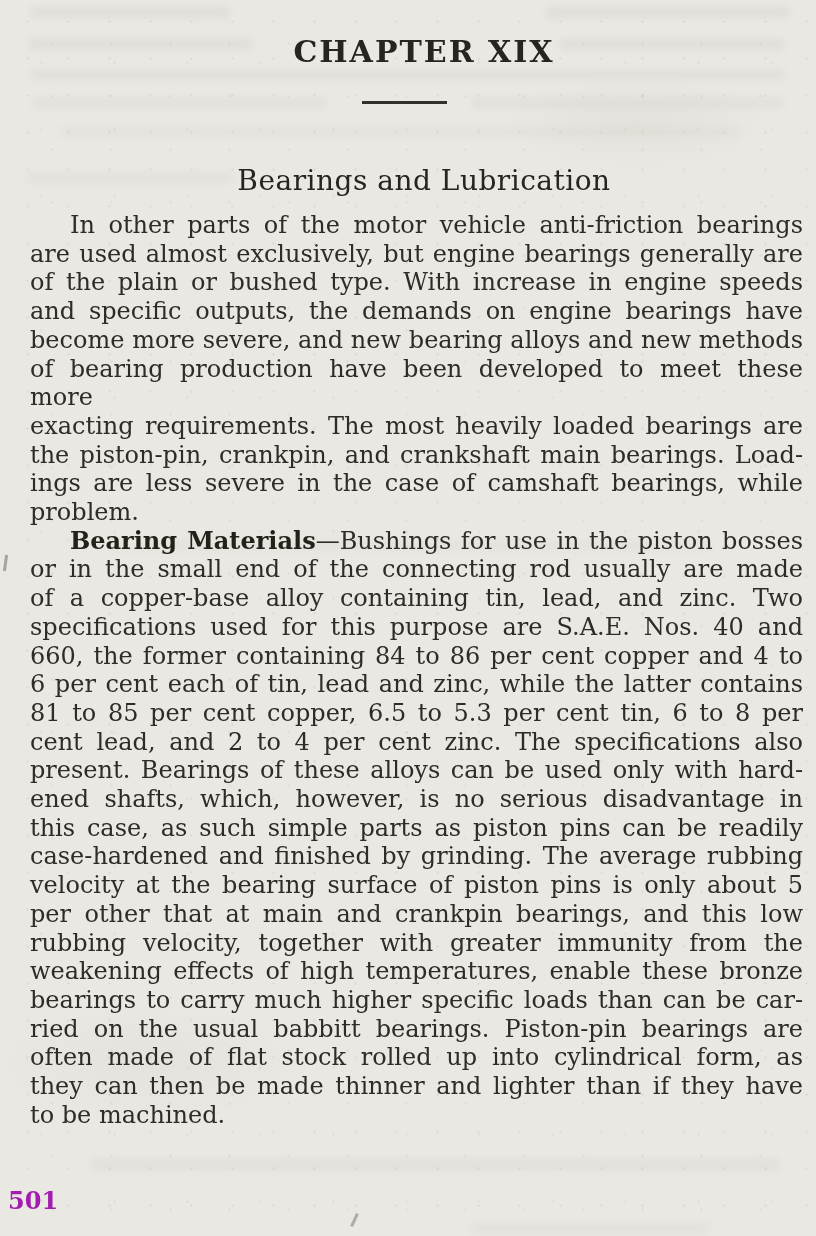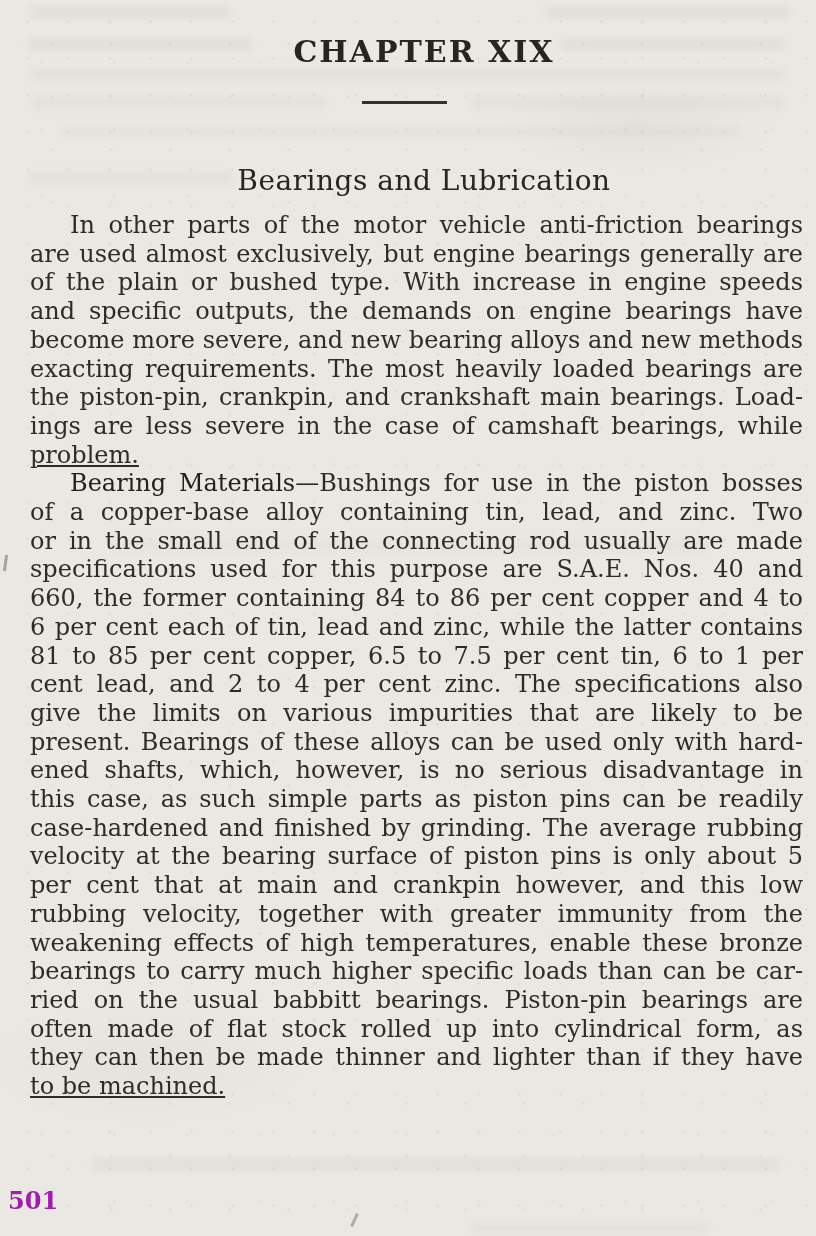--- a/index.html
+++ b/index.html
@@ -57,23 +57,23 @@
     margin: 16px; text-align: center;
     font-size: 28px; font-weight: 400; letter-spacing: 0.5px;
     color: #27251f;
   }
 
   .bodytext {
     position: absolute; top: 211px; left: 30px; right: 13px;
     font-size: 24px; line-height: 28.7px;
   }
   .line { text-align: justify; text-align-last: justify; }
-  .line.last { text-align-last: left; text-decoration: underline; }
+  .line.last { text-align-last: left; }
   .line.indent { text-indent: 40px; }
-  .lead-bold { font-weight: 400; color: #232119; }
+  .lead-bold { font-weight: 700; color: #232119; }
 
   .pageno {
     position: absolute; top: 1186px; left: 8px; width: 100%;
     text-align: left; font-size: 24px; font-weight: 700;
     color: #a21caf;
   }
 </style>
 </head>
 <body>
 
@@ -103,40 +103,40 @@
 
   <h2 class="title">Bearings and Lubrication</h2>
 
   <div class="bodytext">
 
     <div class="line indent">In other parts of the motor vehicle anti-friction bearings</div>
     <div class="line">are used almost exclusively, but engine bearings generally are</div>
     <div class="line">of the plain or bushed type. With increase in engine speeds</div>
     <div class="line">and specific outputs, the demands on engine bearings have</div>
     <div class="line">become more severe, and new bearing alloys and new methods</div>
+    <div class="line">of bearing production have been developed to meet these more</div>
     <div class="line">exacting requirements. The most heavily loaded bearings are</div>
     <div class="line">the piston-pin, crankpin, and crankshaft main bearings. Load-</div>
     <div class="line">ings are less severe in the case of camshaft bearings, while</div>
     <div class="line last">problem.</div>
 
     <div class="line indent"><span class="lead-bold">Bearing Materials</span><span>—Bushings for use in the piston bosses</span></div>
+    <div class="line">or in the small end of the connecting rod usually are made</div>
     <div class="line">of a copper-base alloy containing tin, lead, and zinc. Two</div>
-    <div class="line">or in the small end of the connecting rod usually are made</div>
     <div class="line">specifications used for this purpose are S.A.E. Nos. 40 and</div>
     <div class="line">660, the former containing 84 to 86 per cent copper and 4 to</div>
     <div class="line">6 per cent each of tin, lead and zinc, while the latter contains</div>
-    <div class="line">81 to 85 per cent copper, 6.5 to 7.5 per cent tin, 6 to 1 per</div>
+    <div class="line">81 to 85 per cent copper, 6.5 to 5.3 per cent tin, 6 to 8 per</div>
     <div class="line">cent lead, and 2 to 4 per cent zinc. The specifications also</div>
-    <div class="line">give the limits on various impurities that are likely to be</div>
     <div class="line">present. Bearings of these alloys can be used only with hard-</div>
     <div class="line">ened shafts, which, however, is no serious disadvantage in</div>
     <div class="line">this case, as such simple parts as piston pins can be readily</div>
     <div class="line">case-hardened and finished by grinding. The average rubbing</div>
     <div class="line">velocity at the bearing surface of piston pins is only about 5</div>
-    <div class="line">per cent that at main and crankpin however, and this low</div>
+    <div class="line">per other that at main and crankpin bearings, and this low</div>
     <div class="line">rubbing velocity, together with greater immunity from the</div>
     <div class="line">weakening effects of high temperatures, enable these bronze</div>
     <div class="line">bearings to carry much higher specific loads than can be car-</div>
     <div class="line">ried on the usual babbitt bearings. Piston-pin bearings are</div>
     <div class="line">often made of flat stock rolled up into cylindrical form, as</div>
     <div class="line">they can then be made thinner and lighter than if they have</div>
     <div class="line last">to be machined.</div>
   </div>
 
   <div class="pageno">501</div>

